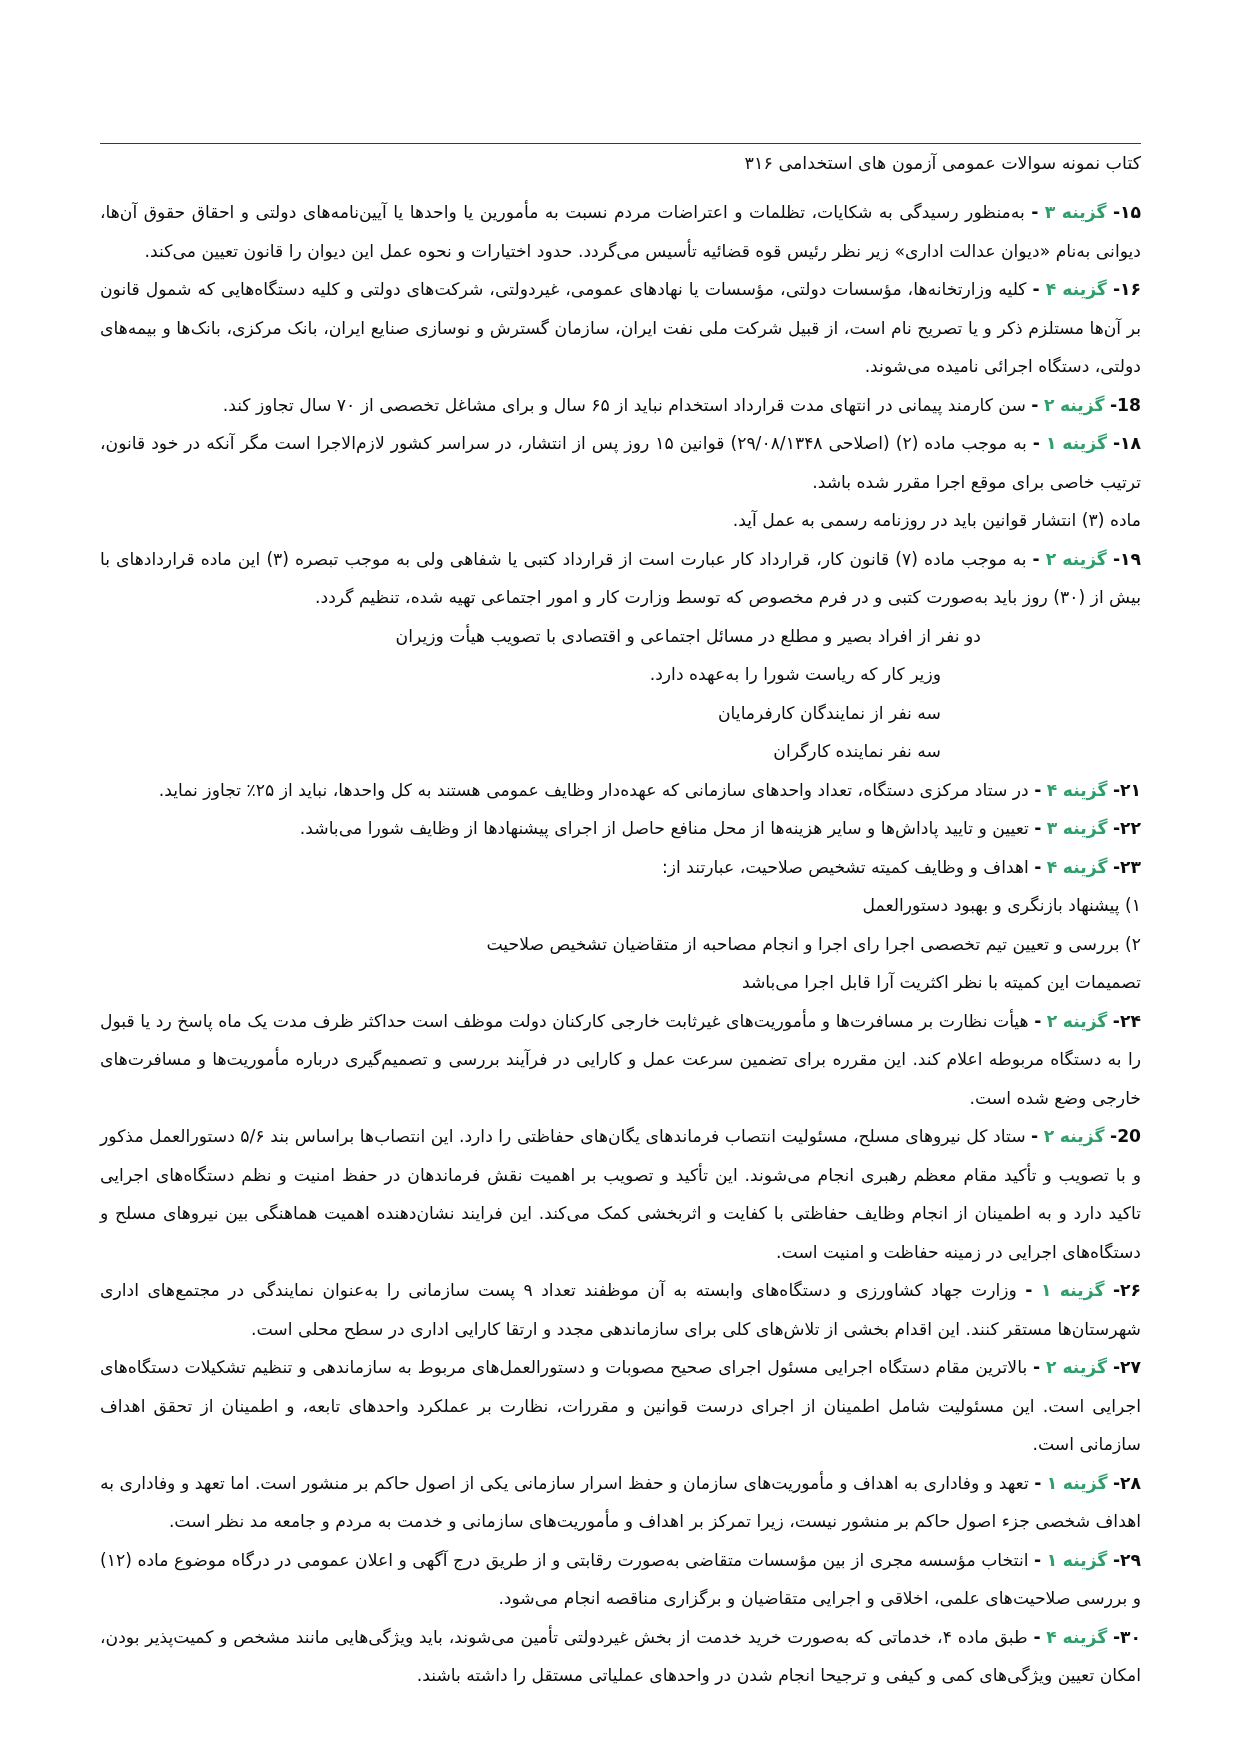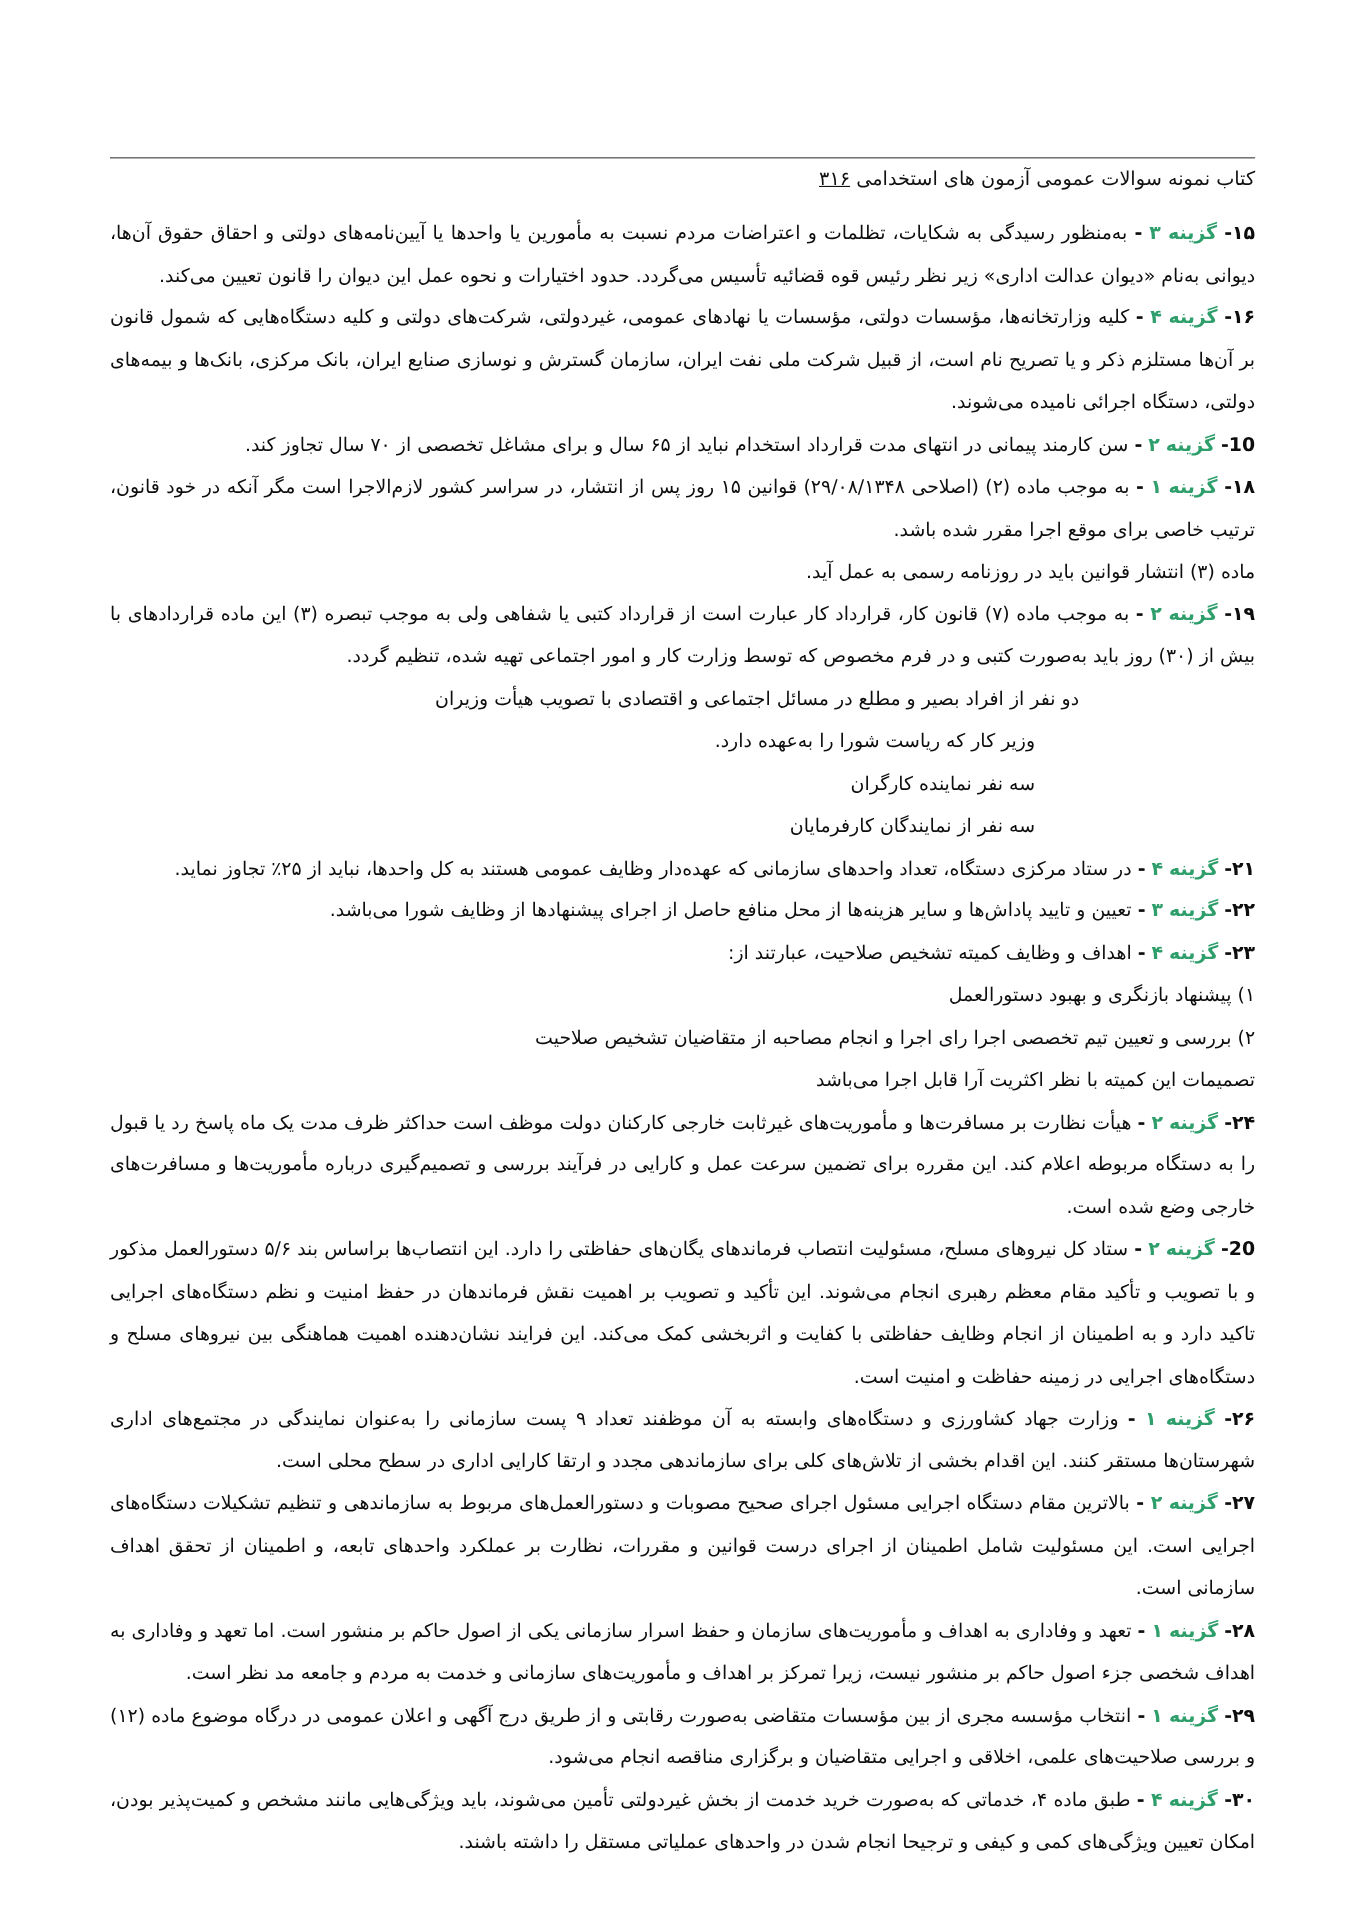--- a/index.html
+++ b/index.html
@@ -34,21 +34,20 @@
     width: 1041px;
     text-align: right;
     font-size: 17.5px;
     line-height: 26px;
     color: #111111;
     direction: rtl;
     white-space: nowrap;
   }
   .header-text .pagenum {
     letter-spacing: 0.5px;
-    text-decoration: underline;
   }
 
   
   .body {
     position: absolute;
     top: 193px;
     right: 100px;
     width: 1041px;
     direction: rtl;
     text-align: justify;
@@ -113,21 +112,21 @@
 
     <p class="ans">
       <span class="num">۱۶-</span>
       <span class="opt">گزینه</span>
       <span class="opt">۴</span>
       <span class="dash">-</span>
       <span>کلیه وزارتخانه‌ها، مؤسسات دولتی، مؤسسات یا نهادهای عمومی، غیردولتی، شرکت‌های دولتی و کلیه دستگاه‌هایی که شمول قانون بر آن‌ها مستلزم ذکر و یا تصریح نام است، از قبیل شرکت ملی نفت ایران، سازمان گسترش و نوسازی صنایع ایران، بانک مرکزی، بانک‌ها و بیمه‌های دولتی، دستگاه اجرائی نامیده می‌شوند.</span>
     </p>
 
     <p class="ans">
-      <span class="num">10-</span>
+      <span class="num">18-</span>
       <span class="opt">گزینه</span>
       <span class="opt">۲</span>
       <span class="dash">-</span>
       <span>سن کارمند پیمانی در انتهای مدت قرارداد استخدام نباید از ۶۵ سال و برای مشاغل تخصصی از ۷۰ سال تجاوز کند.</span>
     </p>
 
     <p class="ans">
       <span class="num">۱۸-</span>
       <span class="opt">گزینه</span>
       <span class="opt">۱</span>
@@ -140,22 +139,22 @@
     <p class="ans">
       <span class="num">۱۹-</span>
       <span class="opt">گزینه</span>
       <span class="opt">۲</span>
       <span class="dash">-</span>
       <span>به موجب ماده (۷) قانون کار، قرارداد کار عبارت است از قرارداد کتبی یا شفاهی ولی به موجب تبصره (۳) این ماده قراردادهای با بیش از (۳۰) روز باید به‌صورت کتبی و در فرم مخصوص که توسط وزارت کار و امور اجتماعی تهیه شده، تنظیم گردد.</span>
     </p>
 
     <p class="sub indent-mid">دو نفر از افراد بصیر و مطلع در مسائل اجتماعی و اقتصادی با تصویب هیأت وزیران</p>
     <p class="sub indent-more">وزیر کار که ریاست شورا را به‌عهده دارد.</p>
+    <p class="sub indent-more">سه نفر از نمایندگان کارفرمایان</p>
     <p class="sub indent-more">سه نفر نماینده کارگران</p>
-    <p class="sub indent-more">سه نفر از نمایندگان کارفرمایان</p>
 
     <p class="ans">
       <span class="num">۲۱-</span>
       <span class="opt">گزینه</span>
       <span class="opt">۴</span>
       <span class="dash">-</span>
       <span>در ستاد مرکزی دستگاه، تعداد واحدهای سازمانی که عهده‌دار وظایف عمومی هستند به کل واحدها، نباید از ۲۵٪ تجاوز نماید.</span>
     </p>
 
     <p class="ans">

